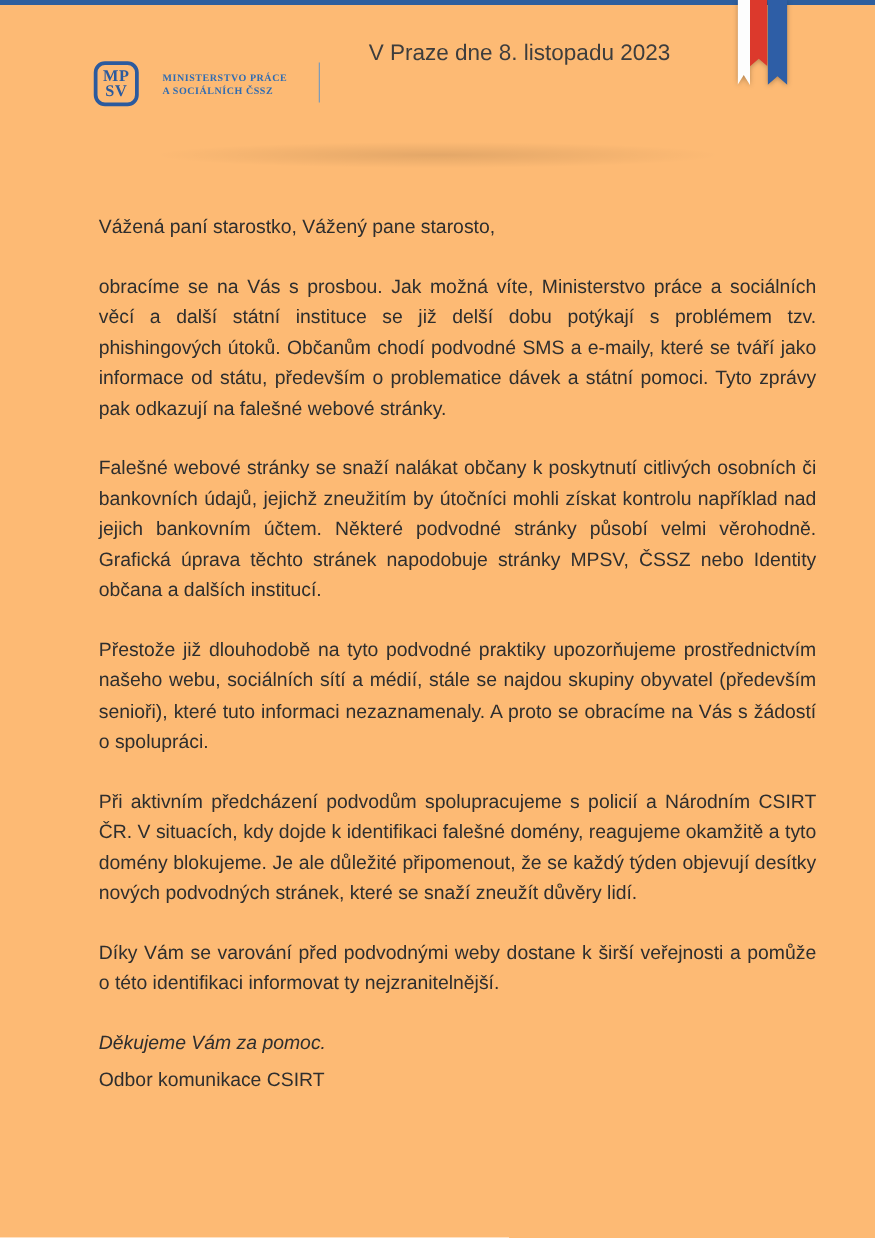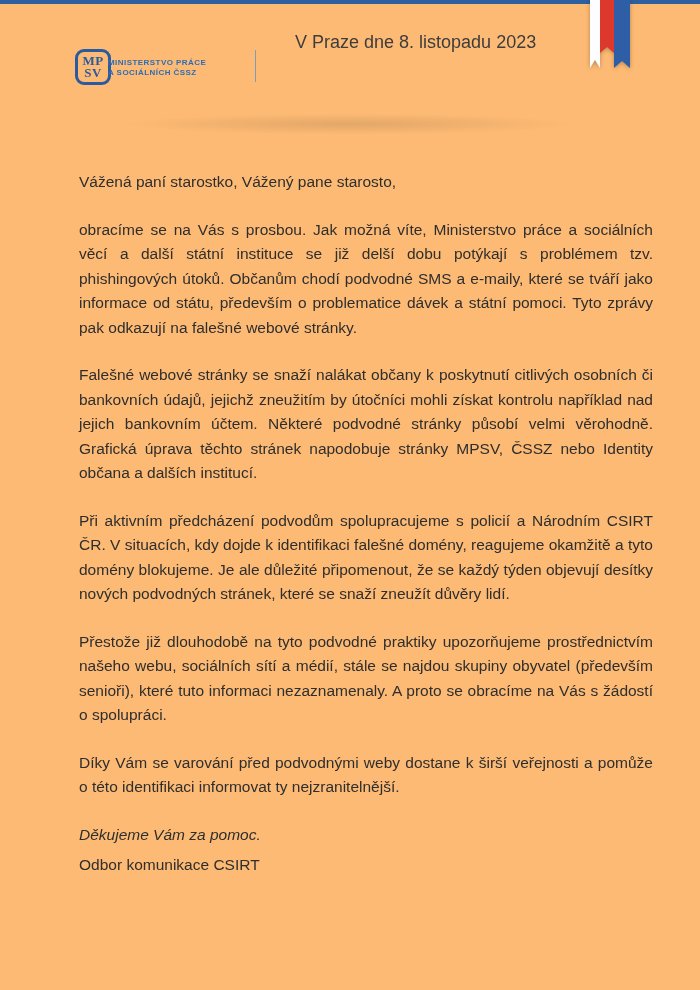--- a/index.html
+++ b/index.html
@@ -68,26 +68,27 @@
     justify-content: center;
     color: #2b5a9e;
     font-family: "Liberation Serif", serif;
     font-weight: bold;
     font-size: 13px;
     line-height: 12px;
     letter-spacing: 0.5px;
   }
   .wordmark {
     position: absolute;
-    left: 108px; top: 58px;
+    left: 130px; top: 58px;
     color: #2f6cb3;
     font-weight: bold;
     font-size: 8px;
     line-height: 10px;
     letter-spacing: 0.45px;
+    font-family: Liberation Serif, serif;
   }
   .header-divider {
     position: absolute;
     left: 255px; top: 50px;
     width: 1px; height: 32px;
     background: #7f9cb8;
   }
   .date-block {
     position: absolute;
     left: 295px; top: 31px;
@@ -162,22 +163,22 @@
   <div class="date-block">
     <div>V Praze dne 8. listopadu 2023</div>
   </div>
 
   <div class="header-shadow"></div>
 
   <div class="letter-body">
     <p class="salutation">Vážená paní starostko, Vážený pane starosto,</p>
     <p>obracíme se na Vás s prosbou. Jak možná víte, Ministerstvo práce a sociálních věcí a další státní instituce se již delší dobu potýkají s problémem tzv. phishingových útoků. Občanům chodí podvodné SMS a e-maily, které se tváří jako informace od státu, přede­vším o problematice dávek a státní pomoci. Tyto zprávy pak odkazují na falešné webové stránky.</p>
     <p>Falešné webové stránky se snaží nalákat občany k poskytnutí citlivých osobních či ban­kovních údajů, jejichž zneužitím by útočníci mohli získat kontrolu například nad jejich bankovním účtem. Některé podvodné stránky působí velmi věrohodně. Grafická úprava těchto stránek napodobuje stránky MPSV, ČSSZ nebo Identity občana a dalších institucí.</p>
+    <p>Přestože již dlouhodobě na tyto podvodné praktiky upozorňujeme prostřednictvím našeho webu, sociálních sítí a médií, stále se najdou skupiny obyvatel (především senioři), které tuto informaci nezaznamenaly. A proto se obracíme na Vás s žádostí o spolupráci.</p>
     <p>Při aktivním předcházení podvodům spolupracujeme s policií a Národním CSIRT ČR. V situacích, kdy dojde k identifikaci falešné domény, reagujeme okamžitě a tyto domény blokujeme. Je ale důležité připomenout, že se každý týden objevují desítky nových podvodných stránek, které se snaží zneužít důvěry lidí.</p>
-    <p>Přestože již dlouhodobě na tyto podvodné praktiky upozorňujeme prostřednictvím našeho webu, sociálních sítí a médií, stále se najdou skupiny obyvatel (především senioři), které tuto informaci nezaznamenaly. A proto se obracíme na Vás s žádostí o spolupráci.</p>
     <p>Díky Vám se varování před podvodnými weby dostane k širší veřejnosti a pomůže o této identifikaci informovat ty nejzranitelnější.</p>
 
     <div class="closing">
       <p class="thanks">Děkujeme Vám za pomoc.</p>
       <p class="sender">Odbor komunikace CSIRT</p>
     </div>
   </div>
 
 </div>
 

